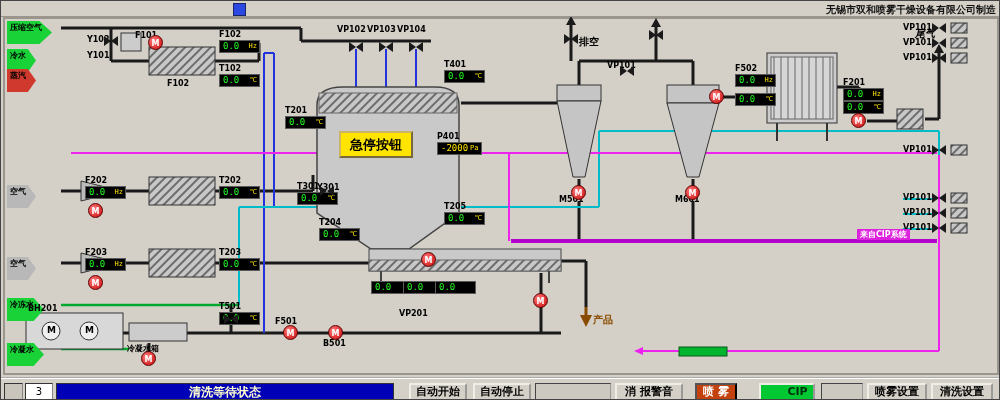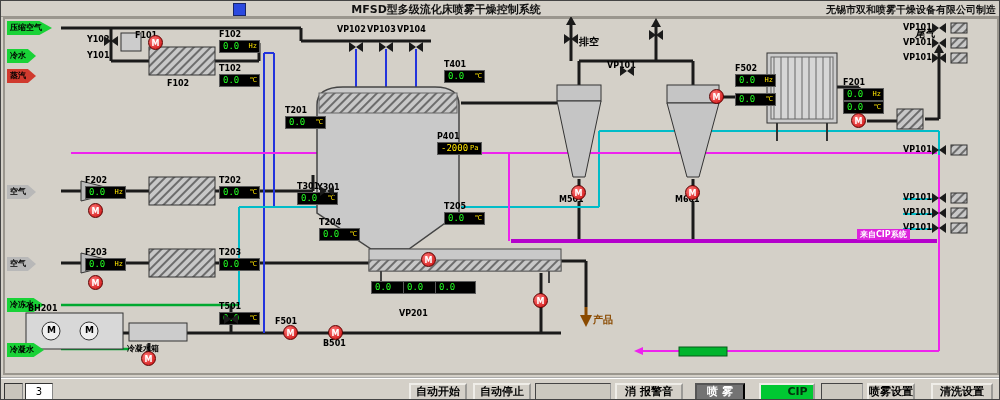--- a/index.html
+++ b/index.html
@@ -13,21 +13,21 @@
   .app-icon{position:absolute;left:232px;top:2px;width:11px;height:11px;background:#2b49e0;border:1px solid #16246b;}
   
   .svglayer{position:absolute;left:0;top:0;z-index:1;}
   #overlay{position:absolute;left:0;top:0;width:1000px;height:400px;z-index:10;}
   .watermark{position:absolute;left:58px;top:72px;z-index:50;font-size:31px;font-weight:bold;color:#ff0f0f;
              letter-spacing:1px;white-space:nowrap;pointer-events:none;
              text-shadow:-2px 0 #fff,2px 0 #fff,0 -2px #fff,0 2px #fff,-1px -1px #fff,1px 1px #fff,1px -1px #fff,-1px 1px #fff;}
   .estop{position:absolute;left:338px;top:130px;width:74px;height:27px;z-index:20;background:#ffe400;
          border:2px outset #cbb36a;font-family:inherit;font-size:13px;font-weight:bold;color:#000;line-height:22px;text-align:center;padding:0;}
   
-  .inlet{position:absolute;height:14px;line-height:13px;font-size:8px;font-weight:bold;
+  .inlet{position:absolute;height:23px;line-height:13px;font-size:8px;font-weight:bold;
          padding:0 10px 0 3px;clip-path:polygon(0 0,72% 0,100% 50%,72% 100%,0 100%);white-space:nowrap;}
   .vbox{position:absolute;}
   .vtag{font-size:8px;line-height:8px;font-weight:bold;color:#000;margin-bottom:1px;white-space:nowrap;}
   .vval{min-width:34px;height:11px;background:#000;border:1px solid #5a5a5a;display:flex;align-items:center;
         justify-content:space-between;font-family:"DejaVu Sans Mono",monospace;font-size:9px;line-height:11px;padding:0 2px 0 3px;}
   .vunit{color:#ffe400;font-size:7px;margin-left:2px;}
   .lbl{position:absolute;font-size:8px;font-weight:bold;color:#000;white-space:nowrap;line-height:9px;}
   .pump{position:absolute;width:15px;height:15px;border-radius:50%;border:1px solid #5e0000;color:#fff;
         background:radial-gradient(circle at 35% 35%,#ff7a7a,#c90707);font-size:8px;font-weight:bold;
         text-align:center;line-height:15px;box-sizing:border-box;}
@@ -38,23 +38,23 @@
   .pagebox{position:absolute;left:24px;top:4px;width:26px;height:15px;background:#fff;border:1px inset #888;
            font-size:10px;text-align:center;line-height:15px;color:#000;}
   .corner{position:absolute;left:3px;top:4px;width:17px;height:15px;border:1px inset #888;background:#c9c5bc;}
   .status{position:absolute;left:55px;top:4px;width:338px;height:17px;background:#0000b6;color:#ffffcf;
           font-size:12px;font-weight:bold;text-align:center;line-height:17px;border:1px solid #333;box-sizing:border-box;}
   .btn{position:absolute;top:4px;height:18px;border:2px outset #efede8;background:#d4d0c8;color:#000;
        font-family:inherit;font-size:11px;font-weight:bold;line-height:12px;padding:0;white-space:nowrap;}
   #b-auto-start{left:408px;width:58px;}
   #b-auto-stop{left:472px;width:58px;}
   #b-mute{left:614px;width:68px;}
-  #b-spray{left:694px;width:50px;background:#737373;color:#fff;border-color:#555;}
+  #b-spray{left:694px;width:42px;background:#c2410c;color:#fff;border-color:#555;}
   #b-cip{left:758px;width:56px;background:#00c832;color:#03300d;padding-left:21px;}
-  #b-spray-set{left:866px;width:48px;}
+  #b-spray-set{left:866px;width:60px;}
   #b-clean-set{left:930px;width:62px;}
   .sep{position:absolute;top:4px;height:17px;border:1px inset #999;background:#ccc9c0;}
   #sep1{left:534px;width:74px;}
   #sep2{left:820px;width:40px;}
 </style>
 </head>
 <body>
 
 <div class="screen">
 
@@ -412,30 +412,31 @@
           <path d="M0,0 7,5 0,10Z" fill="#1a1a1a"></path>
           <path d="M14,0 7,5 14,10Z" fill="#1a1a1a"></path>
         </svg></div>
       <div class="valve" style="left: 931px; top: 222px;"><svg width="14" height="10" viewBox="0 0 14 10">
           <path d="M0,0 7,5 0,10Z" fill="#1a1a1a"></path>
           <path d="M14,0 7,5 14,10Z" fill="#1a1a1a"></path>
         </svg></div>
     </div>
 
 
+  <button class="estop">急停按钮</button>
 
   <div class="titlebar">
     <span class="app-icon"></span>
-    <span class="tb-title">MFSD型多级流化床喷雾干燥控制系统</span>
     <span class="tb-mfr">无锡市双和喷雾干燥设备有限公司制造</span>
   </div>
 
   <div class="controlbar">
     <span class="corner"></span>
     <span class="pagebox">3</span>
+    <div class="status">清洗等待状态</div>
     <span class="sep" id="sep1"></span>
     <span class="sep" id="sep2"></span>
     <button class="btn" id="b-auto-start">自动开始</button>
     <button class="btn" id="b-auto-stop">自动停止</button>
     <button class="btn" id="b-mute">消 报警音</button>
     <button class="btn" id="b-spray">喷 雾</button>
     <button class="btn" id="b-cip">CIP</button>
     <button class="btn" id="b-spray-set">喷雾设置</button>
     <button class="btn" id="b-clean-set">清洗设置</button>
   </div>

